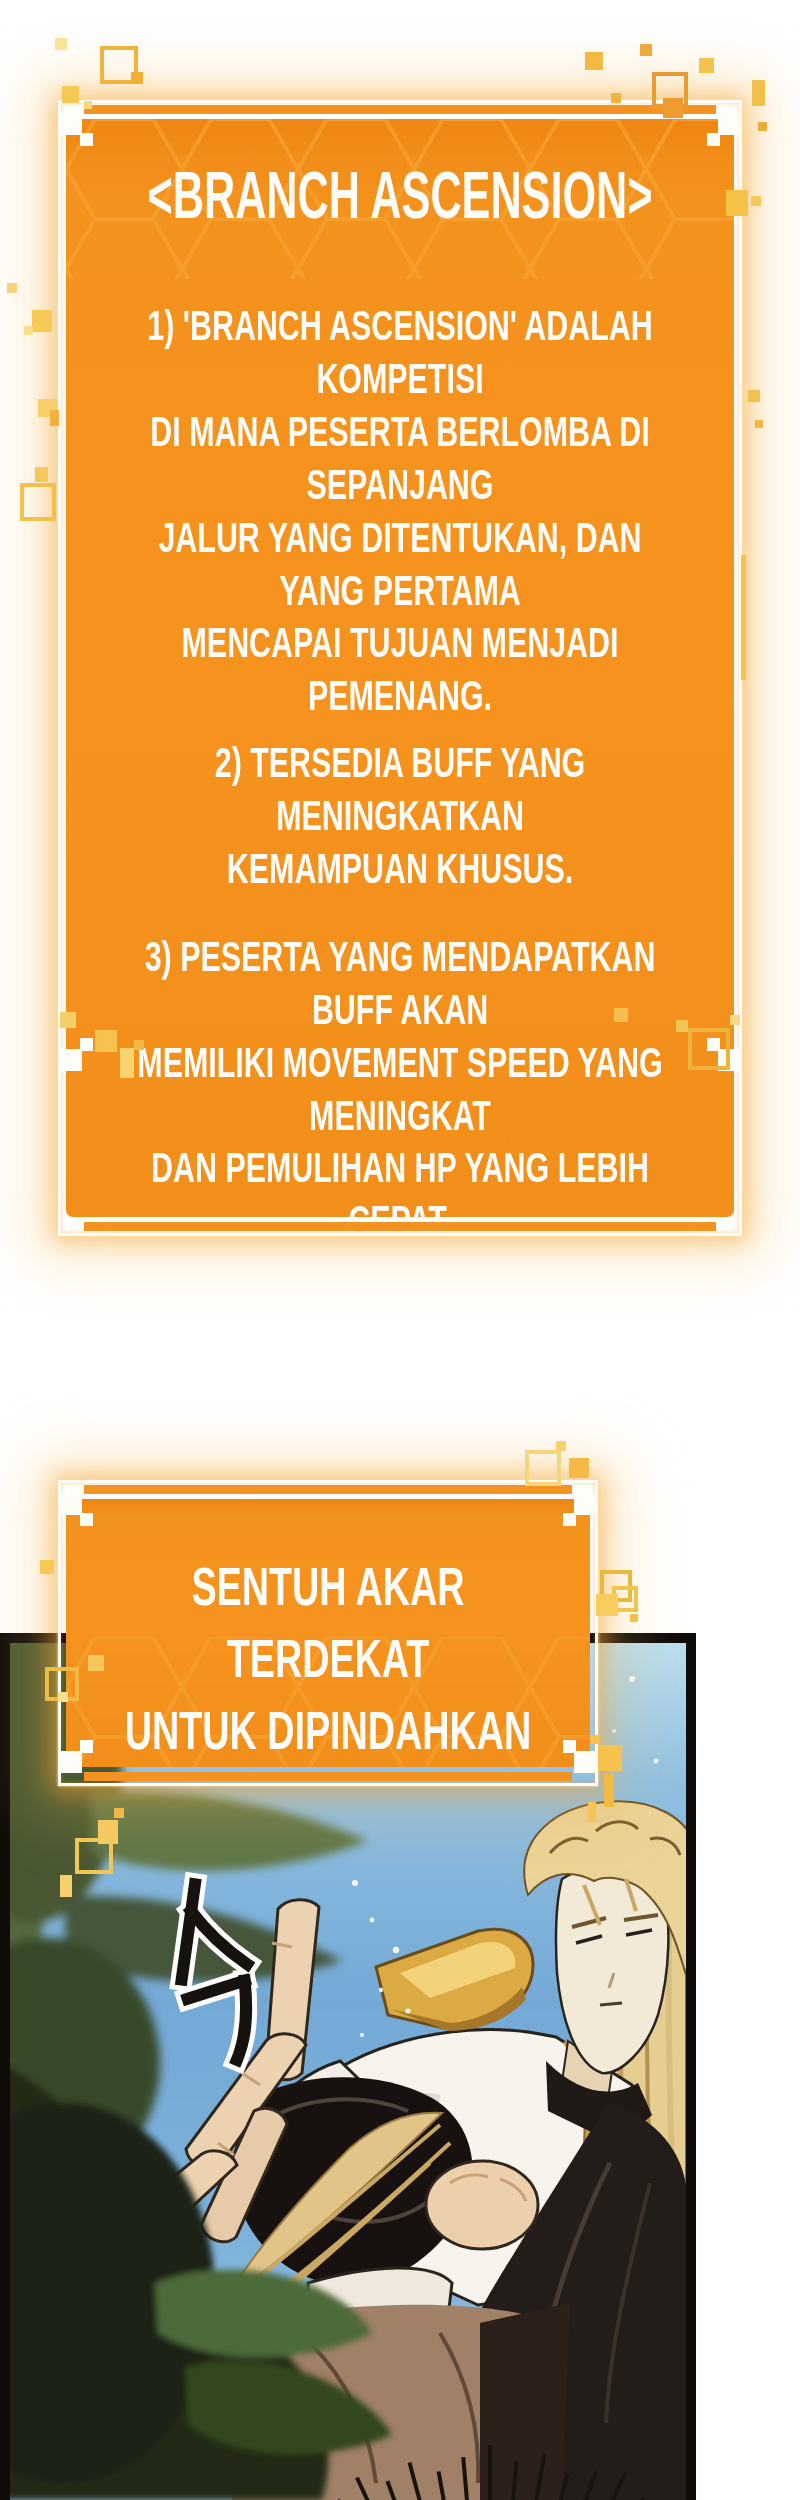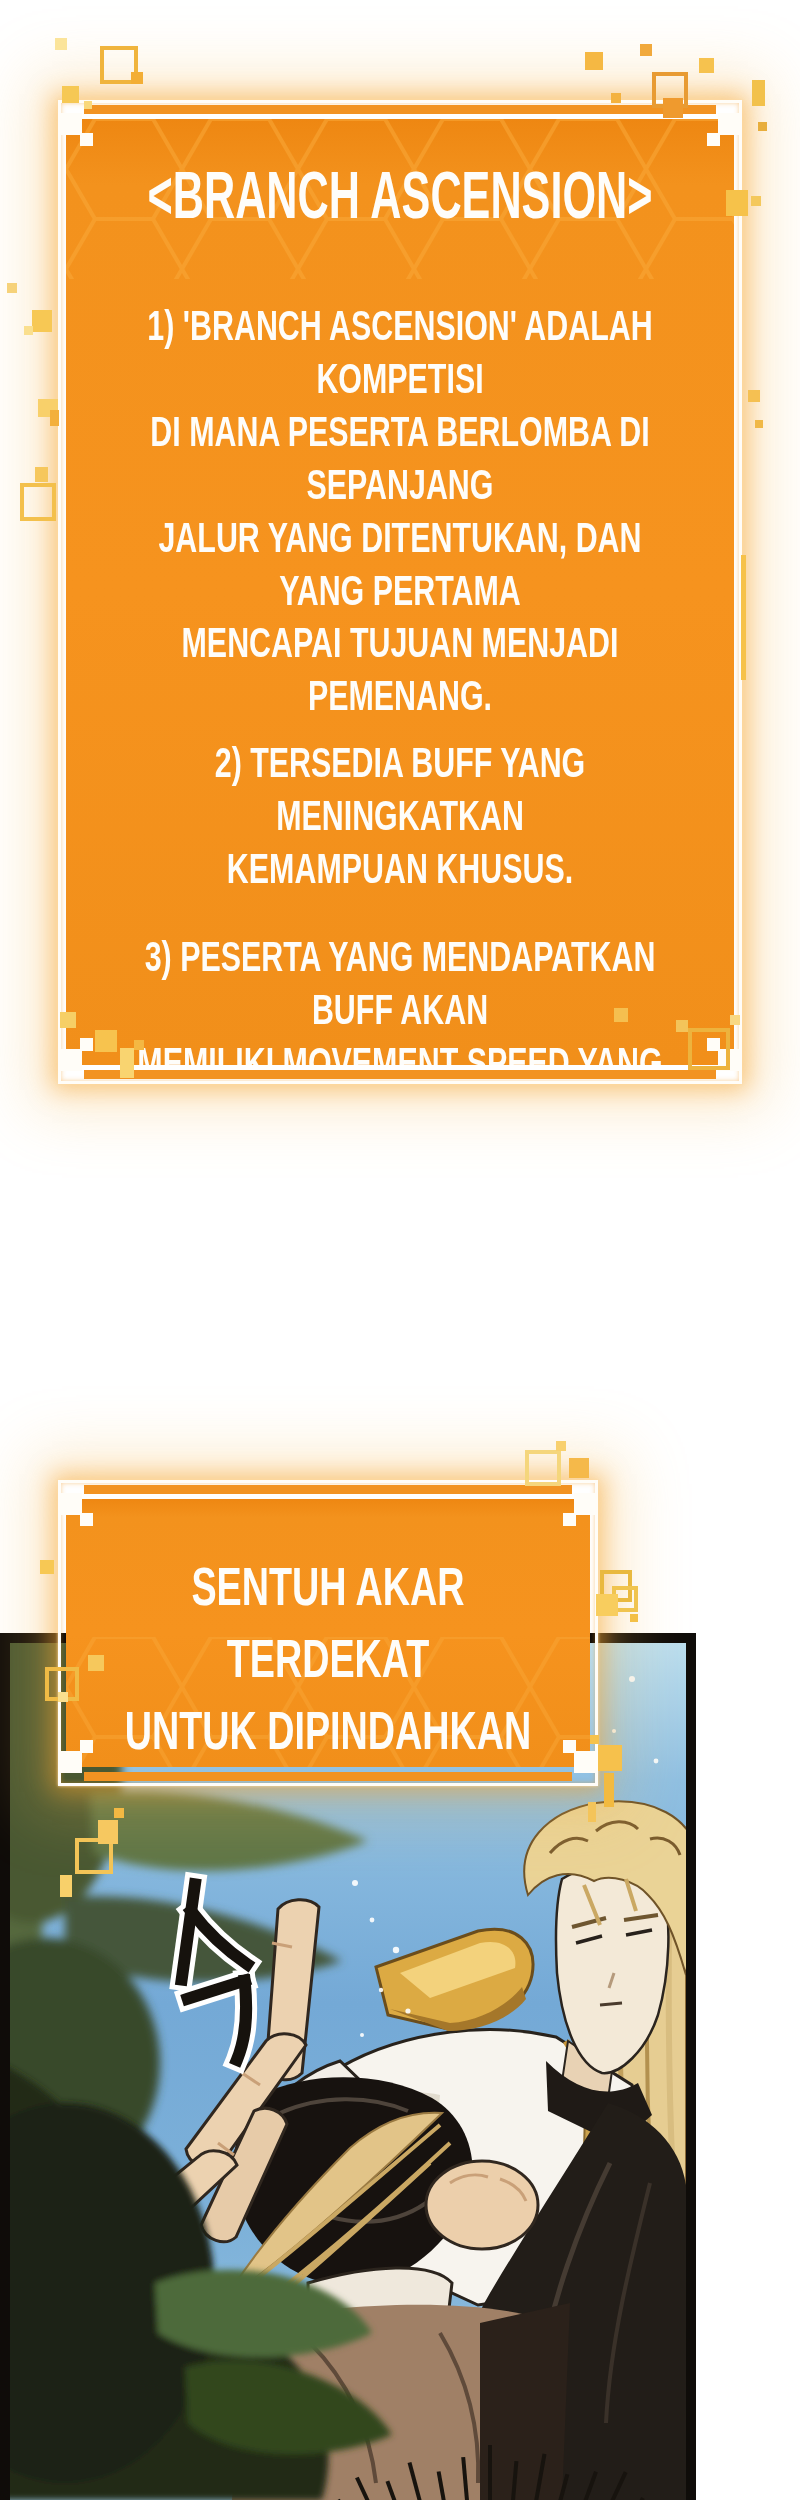--- a/index.html
+++ b/index.html
@@ -241,21 +241,21 @@
               <line x1="251.1" y1="-67.3" x2="290.7" y2="-77.9"></line>
               <line x1="256.1" y1="-45.1" x2="307.3" y2="-54.2"></line>
               <line x1="259.0" y1="-22.7" x2="295.9" y2="-25.9"></line>
             </g>
           <circle cx="0" cy="0" r="262" fill="#fdfdfb"></circle>
         </g>
       </svg>
     </div>
   </div>
 
-  <div id="notice-board" class="sysbox" style="left:58px;top:100px;width:684px;height:984px;">
+  <div id="notice-board" class="sysbox" style="left:58px;top:100px;width:684px;height:1136px;">
     <div class="sys-frame"></div>
     <div class="sys-bar top"></div>
     <div class="sys-bar bot"></div>
     <div class="sys-panel">
       <svg class="hexsvg" style="top:0;" width="668" height="160" viewBox="0 0 668 160">
         <defs>
             <pattern id="hexA" width="116" height="100" patternUnits="userSpaceOnUse">
           <path d="M29,0 L87,0 L116,50 L87,100 L29,100 L0,50 Z" fill="none" stroke="#f9a838" stroke-width="4"></path>
         </pattern>
           </defs>

